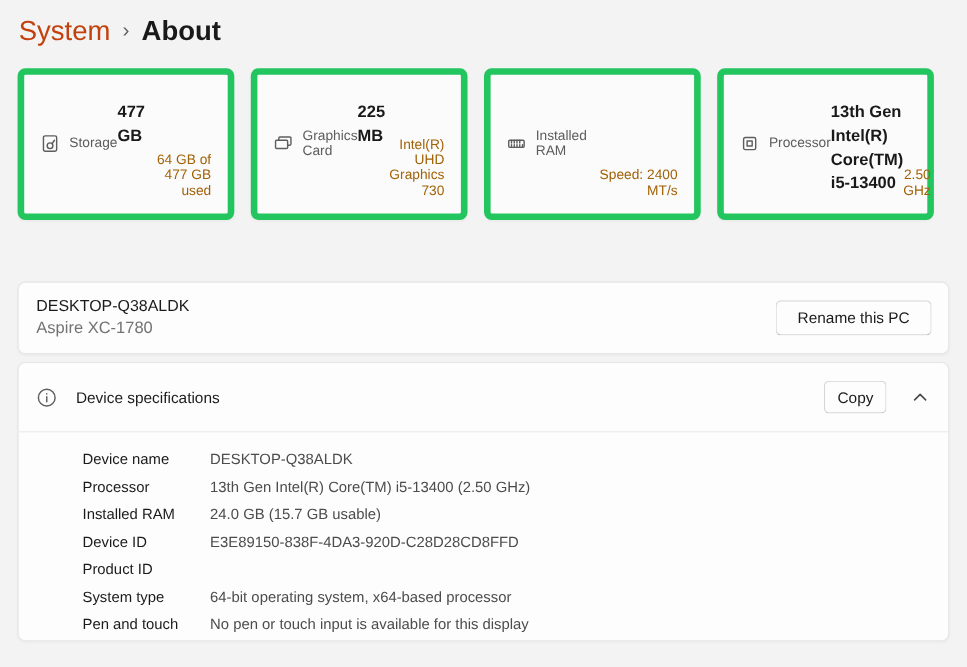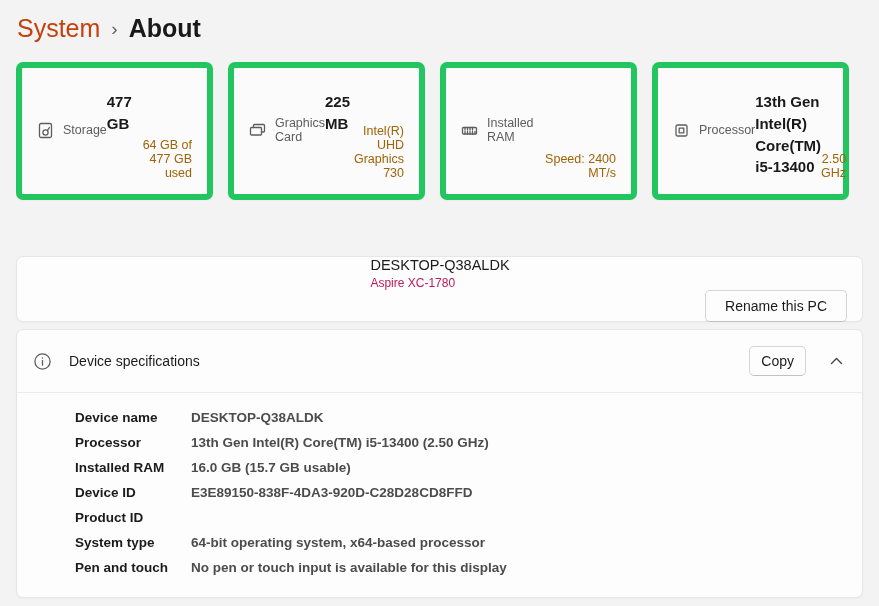--- a/index.html
+++ b/index.html
@@ -29,39 +29,38 @@
   .card-head { display:flex; align-items:center; gap:9px; color:#5d5d5d; font-size:12.5px; }
   .card-head svg { flex:0 0 auto; }
   .card-value { margin-top:11px; font-size:15px; font-weight:700; line-height:1.45; color:#191919; }
   .card-foot { margin-top:auto; font-size:12.5px; color:#a16207;text-align:right; }
 
   
   .panel {
     margin:0 16px; background:#fdfdfd;
     border:1px solid #e6e6e6; border-radius:7px;
     box-shadow:0 1px 2px rgba(0,0,0,0.03);
-    flex-direction:column;
   }
   .device-panel { margin-top:56px; height:66px; display:flex; align-items:center; padding:0 15px 0 16px; }
   .device-name { font-size:14.5px; color:#1b1b1b; }
-  .device-model { font-size:12px; color:#be185d; margin-top:3px; }
+  .device-model { font-size:15px; color:#737373; margin-top:3px; }
   .btn {
     background:#fdfdfd; border:1px solid #d5d5d5; border-bottom-color:#c2c2c2;
     border-radius:5px; font-size:14px; color:#1b1b1b;
     font-family:"Liberation Sans", sans-serif; cursor:pointer;
   }
   .rename-btn { margin-left:auto; padding:7px 19px; }
 
   .specs-panel { margin-top:7px; overflow:hidden; }
   .specs-header { height:63px; display:flex; align-items:center; padding:0 19px 0 16px; border-bottom:1px solid #ebebeb; cursor:pointer; }
   .specs-title { font-size:14px; color:#1b1b1b; margin-left:17px; }
   .copy-btn { margin-left:auto; padding:6px 11px; }
   .chevron-wrap { margin-left:24px; display:flex; align-items:center; cursor:pointer; }
 
-  .specs-body { padding:12px 0 17px 0;font-weight:bold; }
+  .specs-body { padding:12px 0 2px 0; }
   .spec-row { display:flex; align-items:center; height:25px; padding-left:58px; font-size:13.5px; }
   .spec-label { width:116px; flex:0 0 116px; color:#1b1b1b; }
   .spec-value { color:#4c4c4c; }
 
   .icon-gray { stroke:#5d5d5d; fill:none; stroke-width:1.3; stroke-linecap:round; stroke-linejoin:round; }
 </style>
 </head>
 <body>
 
 <div class="page-header">
@@ -162,21 +161,21 @@
     <div class="spec-row">
       <span class="spec-label">Device name</span>
       <span class="spec-value">DESKTOP-Q38ALDK</span>
     </div>
     <div class="spec-row">
       <span class="spec-label">Processor</span>
       <span class="spec-value">13th Gen Intel(R) Core(TM) i5-13400 (2.50 GHz)</span>
     </div>
     <div class="spec-row">
       <span class="spec-label">Installed RAM</span>
-      <span class="spec-value">16.0 GB (15.7 GB usable)</span>
+      <span class="spec-value">24.0 GB (15.7 GB usable)</span>
     </div>
     <div class="spec-row">
       <span class="spec-label">Device ID</span>
       <span class="spec-value">E3E89150-838F-4DA3-920D-C28D28CD8FFD</span>
     </div>
     <div class="spec-row">
       <span class="spec-label">Product ID</span>
     </div>
     <div class="spec-row">
       <span class="spec-label">System type</span>

